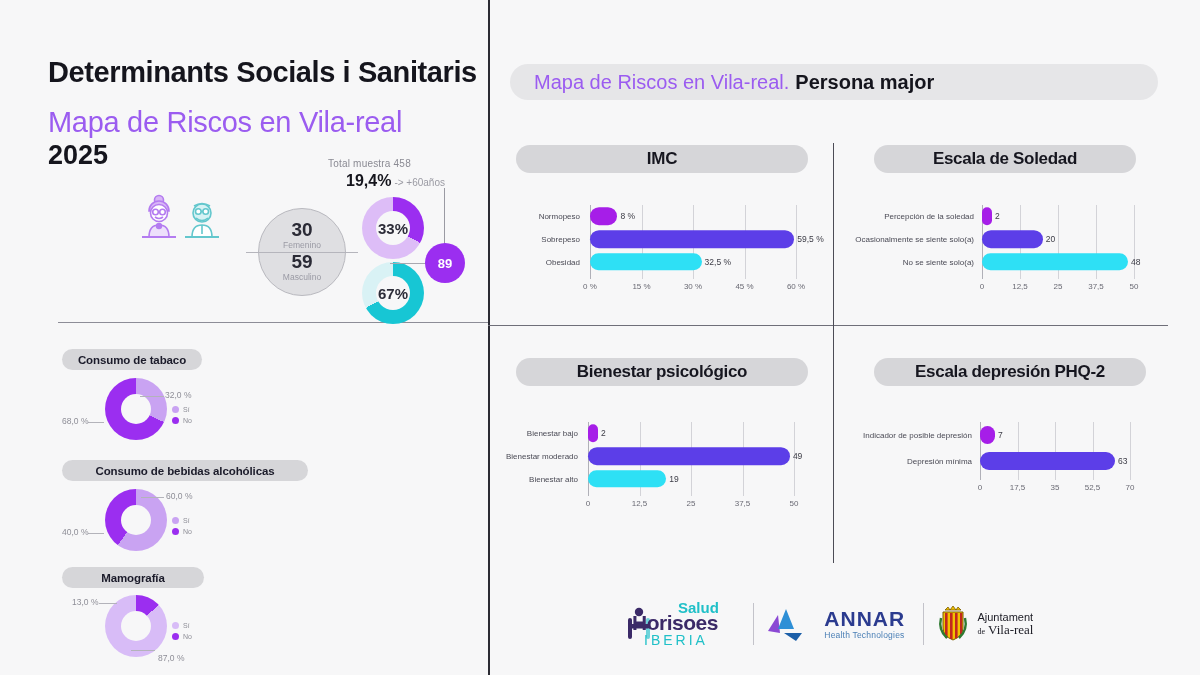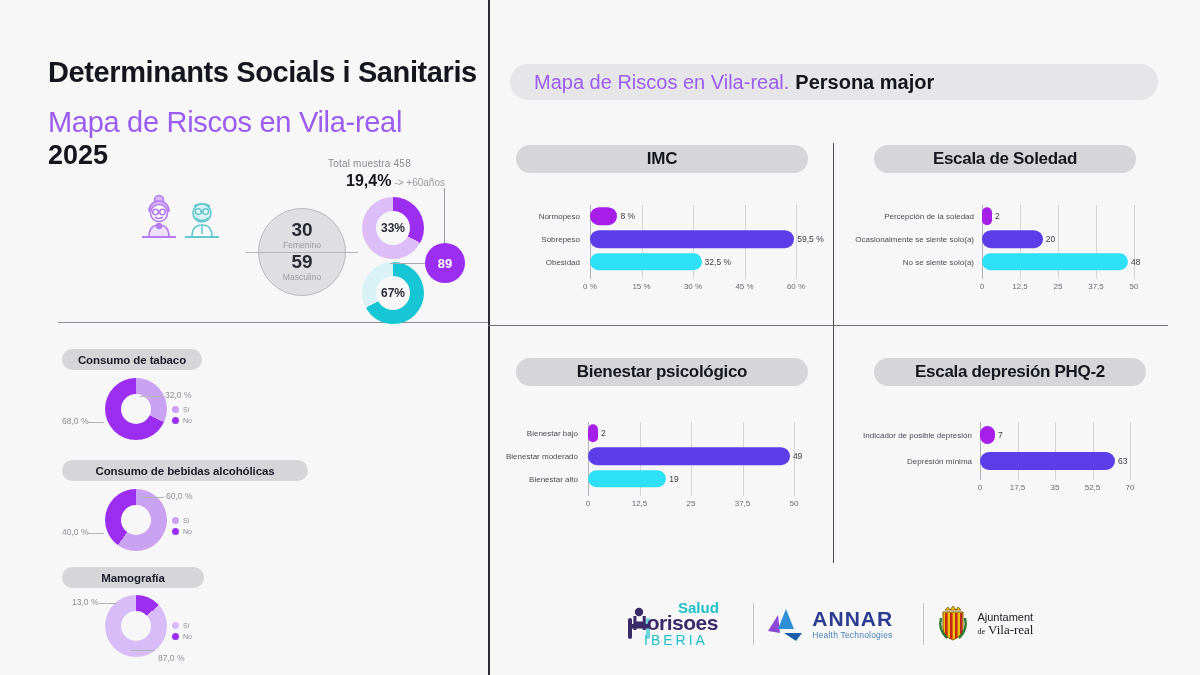--- a/index.html
+++ b/index.html
@@ -81,21 +81,21 @@
   .g-sep { position: absolute; left: 246px; top: 252px; width: 112px; height: 1px; background: #b5b5bc; }
 
   
   .donut { position: absolute; border-radius: 50%; }
   .donut .hole {
     position: absolute; border-radius: 50%; background: #f7f7f8;
     left: 50%; top: 50%; transform: translate(-50%,-50%);
   }
   .donut .ctr {
     position: absolute; left: 50%; top: 50%; transform: translate(-50%,-50%);
-    font-size: 12px; font-weight: bold; color: #2c2c38; z-index: 3;
+    font-size: 15px; font-weight: bold; color: #2c2c38; z-index: 3;
   }
   #donut-fem { left: 362px; top: 197px; width: 62px; height: 62px;
     background: conic-gradient(#9b2ef0 0 33%, #ddbdf7 33% 100%); }
   #donut-fem .hole { width: 34px; height: 34px; }
   #donut-mas { left: 362px; top: 262px; width: 62px; height: 62px;
     background: conic-gradient(#17c6d4 0 67%, #d9f2f5 67% 100%); }
   #donut-mas .hole { width: 34px; height: 34px; }
 
   .badge89 {
     position: absolute; left: 425px; top: 243px; width: 40px; height: 40px;
@@ -141,21 +141,21 @@
   .tick {
     position: absolute; font-size: 8px; color: #6a6a74; transform: translateX(-50%);
     white-space: nowrap;
   }
 
   
   .footer { position: absolute; left: 626px; top: 596px; width: 420px; height: 56px;
     display: flex; align-items: center; }
   .logo-sep { width: 1px; height: 42px; background: #c3c3ca; margin: 0 12px; }
   .lg-horis { position: relative; width: 120px; height: 50px; }
-  .lg-annar { position: relative; width: 150px; height: 46px; display: flex; align-items: center; gap: 6px;}
+  .lg-annar { position: relative; width: 150px; height: 46px; display: flex; align-items: center; gap: 18px;}
   .lg-ajunt { position: relative; width: 115px; height: 46px; display: flex; align-items: center; gap: 6px;}
   .annar-text { line-height: 1; }
   .annar-main { font-size: 21px; font-weight: bold; color: #2b3b8f; letter-spacing: 1px; }
   .annar-sub { font-size: 8.5px; color: #4a7fb5; letter-spacing: .2px; margin-top: 2px; }
   .ajunt-text { line-height: 1.1; }
   .ajunt-l1 { font-family: Liberation Sans, sans-serif; font-size: 11px; color: #1b1b24; }
   .ajunt-l2 { font-family: "Liberation Serif", serif; font-size: 13px; color: #1b1b24; }
   .ajunt-l2 small { font-size: 8px; }
   .hs-salud { position: absolute; left: 52px; top: 0px; font-size: 15px; font-weight: bold; color: #20c0c8; }
   .hs-main { position: absolute; left: 6px; top: 12px; font-size: 21px; font-weight: bold; color: #3b2a68; letter-spacing: -0.5px;}

